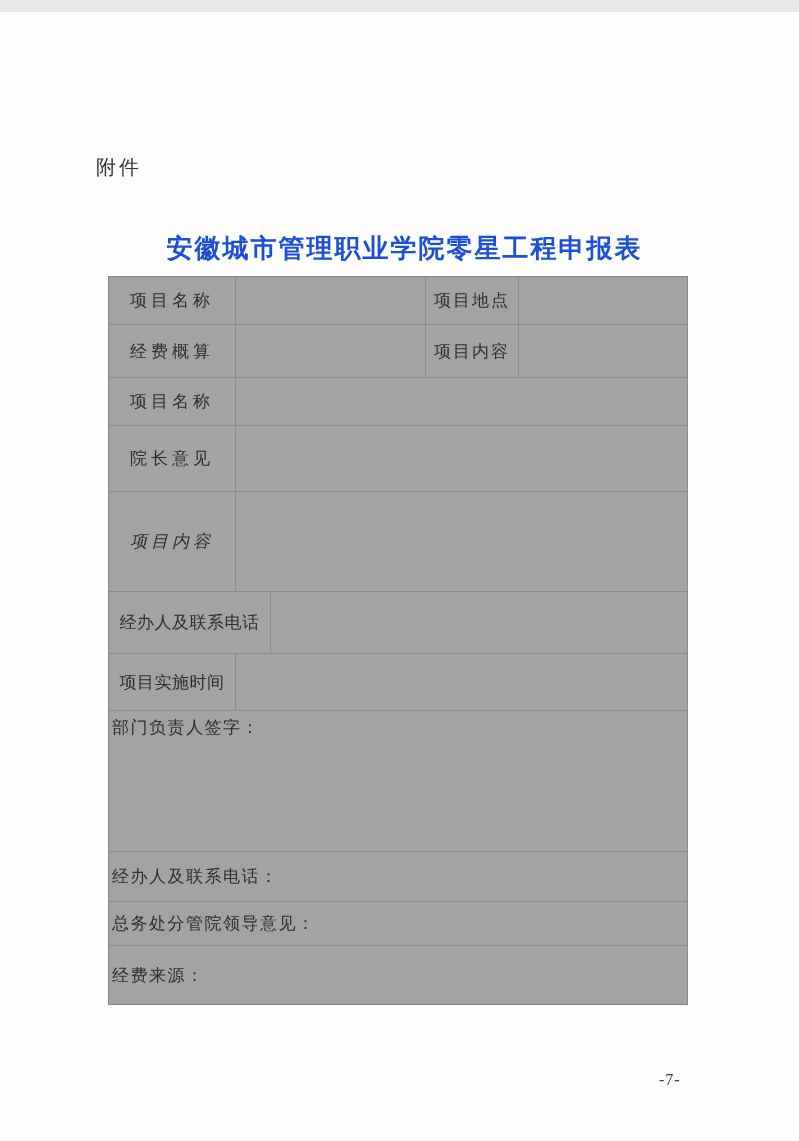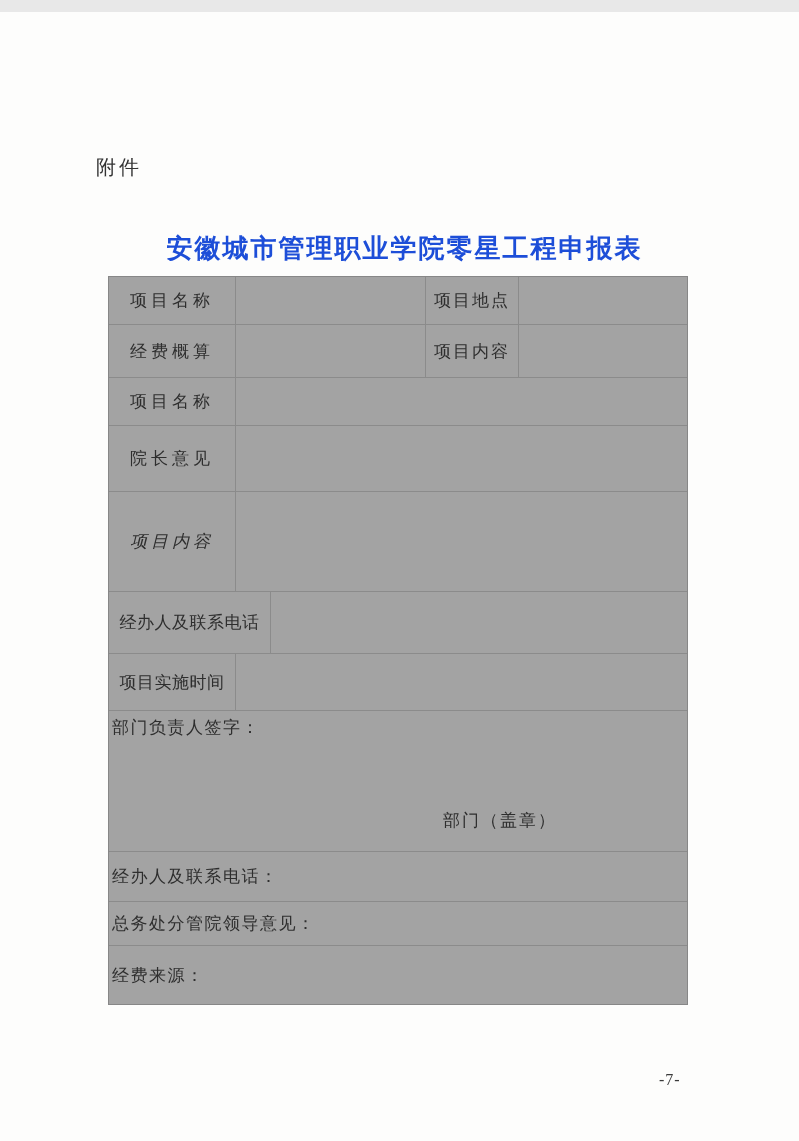--- a/index.html
+++ b/index.html
@@ -139,21 +139,20 @@
     </div>
 
     <div class="row" style="height:57px;">
       <div class="cell w-label1 lbl-sp0">项目实施时间</div>
       <div class="cell w-flex last"></div>
     </div>
 
     <div class="row" style="height:141px;font-family:Liberation Serif, serif;">
       <div class="full-cell full-top">
         <div>部门负责人签字：</div>
-        <div class="seal-note">部门（盖章）</div>
       </div>
     </div>
 
     <div class="row" style="height:50px;">
       <div class="full-cell full-center">
         <span>经办人及联系电话：</span>
       </div>
     </div>
 
     <div class="row" style="height:44px;">

